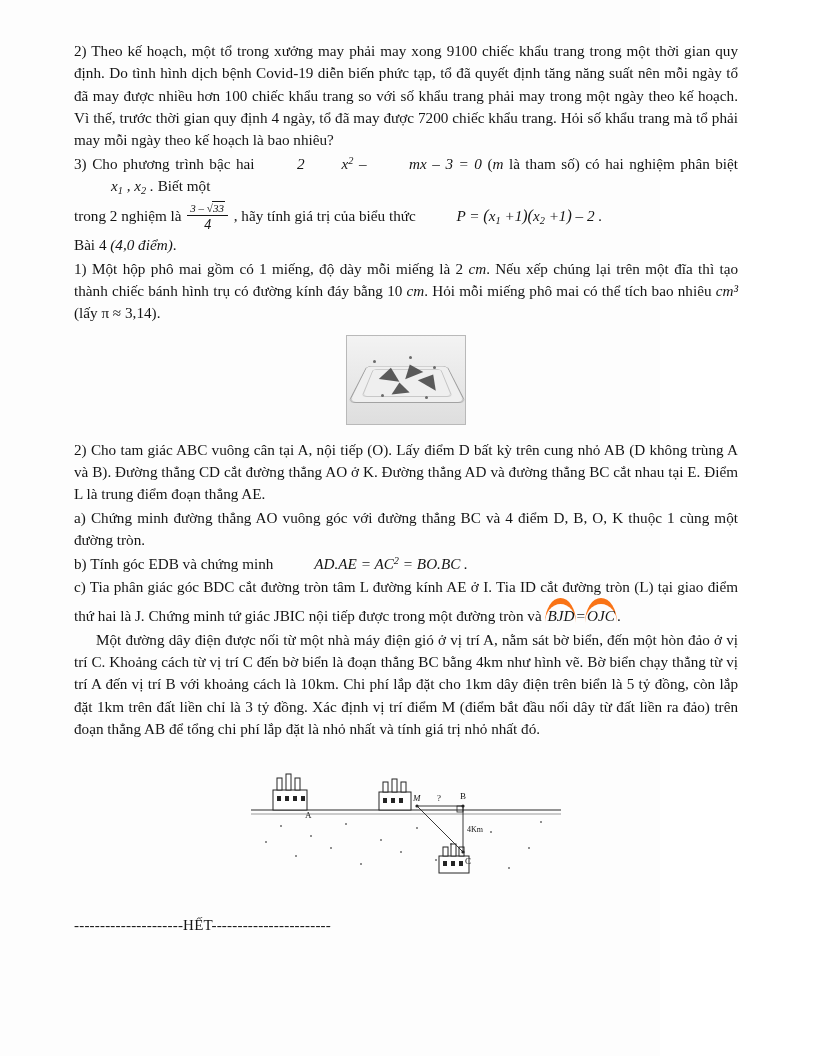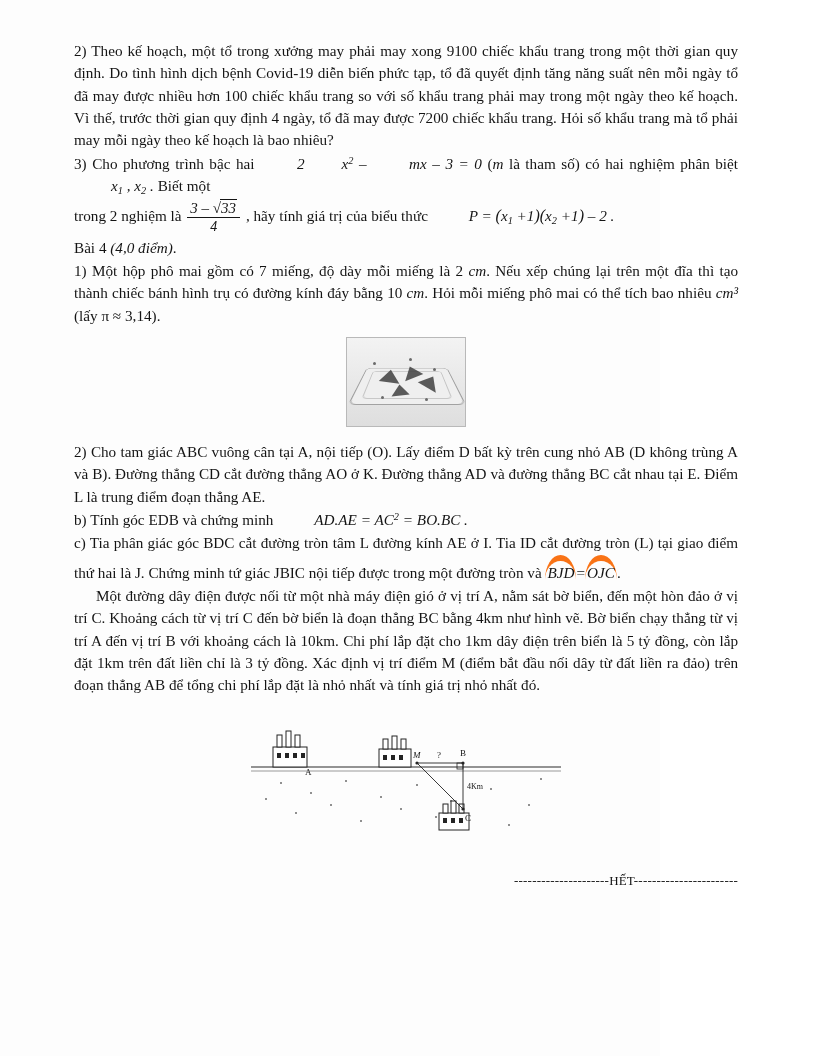--- a/index.html
+++ b/index.html
@@ -52,21 +52,21 @@
     font-style: italic;
     line-height: 1.1;
     margin: 0 2px;
     position: relative;
     top: -1px;
   }
   .frac .num {
     display: block;
     padding: 0 3px 1px 3px;
     border-bottom: 1px solid #141414;
-    font-size: 15px;
+    font-size: 11px;
   }
   .frac .den {
     display: block;
     padding-top: 1px;
     font-size: 14px;
   }
   .sqrt {
     display: inline-block;
     border-top: 1px solid #141414;
     padding: 0 1px 0 1px;
@@ -142,22 +142,22 @@
     margin: 8px 0 2px 0;
   }
   .coast {
     position: relative;
     width: 330px;
     height: 140px;
   }
   .coast svg { display: block; }
 
   .footer {
-    text-align: right;
-    font-size: 13px;
+    text-align: left;
+    font-size: 15px;
     letter-spacing: .2px;
     margin-top: 26px;
   }
 </style>
 </head>
 <body>
 
 <div class="page">
   <div class="content">
 
@@ -185,21 +185,21 @@
       <span class="math">P = <span class="paren-big">(</span>x<sub>1</sub> +1<span class="paren-big">)</span><span class="paren-big">(</span>x<sub>2</sub> +1<span class="paren-big">)</span> – 2 .</span>
     </p>
 
     <p>
       <span class="b">Bài 4</span>
       <span class="i">(4,0 điểm)</span><span>.</span>
     </p>
 
     <p>
       <span>1)</span>
-      <span>Một hộp phô mai gồm có 7 miếng, độ dày mỗi miếng là 2 </span><span class="i">cm</span><span>. Nếu xếp chúng lại trên một đĩa thì tạo thành chiếc bánh hình trụ có đường kính đáy bằng 10 </span><span class="i">cm</span><span>. Hỏi mỗi miếng phô mai có thể tích bao nhiêu </span><span class="i">cm³</span><span> (lấy π ≈ 3,14).</span>
+      <span>Một hộp phô mai gồm có 1 miếng, độ dày mỗi miếng là 2 </span><span class="i">cm</span><span>. Nếu xếp chúng lại trên một đĩa thì tạo thành chiếc bánh hình trụ có đường kính đáy bằng 10 </span><span class="i">cm</span><span>. Hỏi mỗi miếng phô mai có thể tích bao nhiêu </span><span class="i">cm³</span><span> (lấy π ≈ 3,14).</span>
     </p>
 
     <div class="fig-cheese">
       <div class="cheese-box">
         <div class="cheese-plate"></div>
         <div class="cheese-wedge cw1"></div>
         <div class="cheese-wedge cw2"></div>
         <div class="cheese-wedge cw3"></div>
         <div class="cheese-wedge cw4"></div>
         <div class="cheese-dot" style="left:26px;top:24px;"></div>
@@ -208,20 +208,24 @@
         <div class="cheese-dot" style="left:34px;top:58px;"></div>
         <div class="cheese-dot" style="left:78px;top:60px;"></div>
       </div>
     </div>
 
     <p>
       <span>2)</span>
       <span>Cho tam giác ABC vuông cân tại A, nội tiếp (O). Lấy điểm D bất kỳ trên cung nhỏ AB (D không trùng A và B). Đường thẳng CD cắt đường thẳng AO ở K. Đường thẳng AD và đường thẳng BC cắt nhau tại E. Điểm L là trung điểm đoạn thẳng AE.</span>
     </p>
 
+    <p>
+      <span>a)</span>
+      <span>Chứng minh đường thẳng AO vuông góc với đường thẳng BC và 4 điểm D, B, O, K thuộc 1 cùng một đường tròn.</span>
+    </p>
 
     <p>
       <span>b)</span>
       <span>Tính góc EDB và chứng minh</span>
       <span class="math">AD.AE = AC<sup>2</sup> = BO.BC .</span>
     </p>
 
     <p>
       <span>c)</span>
       <span>Tia phân giác góc BDC cắt đường tròn tâm L đường kính AE ở I. Tia ID cắt đường tròn (L) tại giao điểm thứ hai là J. Chứng minh tứ giác JBIC nội tiếp được trong một đường tròn và</span>

